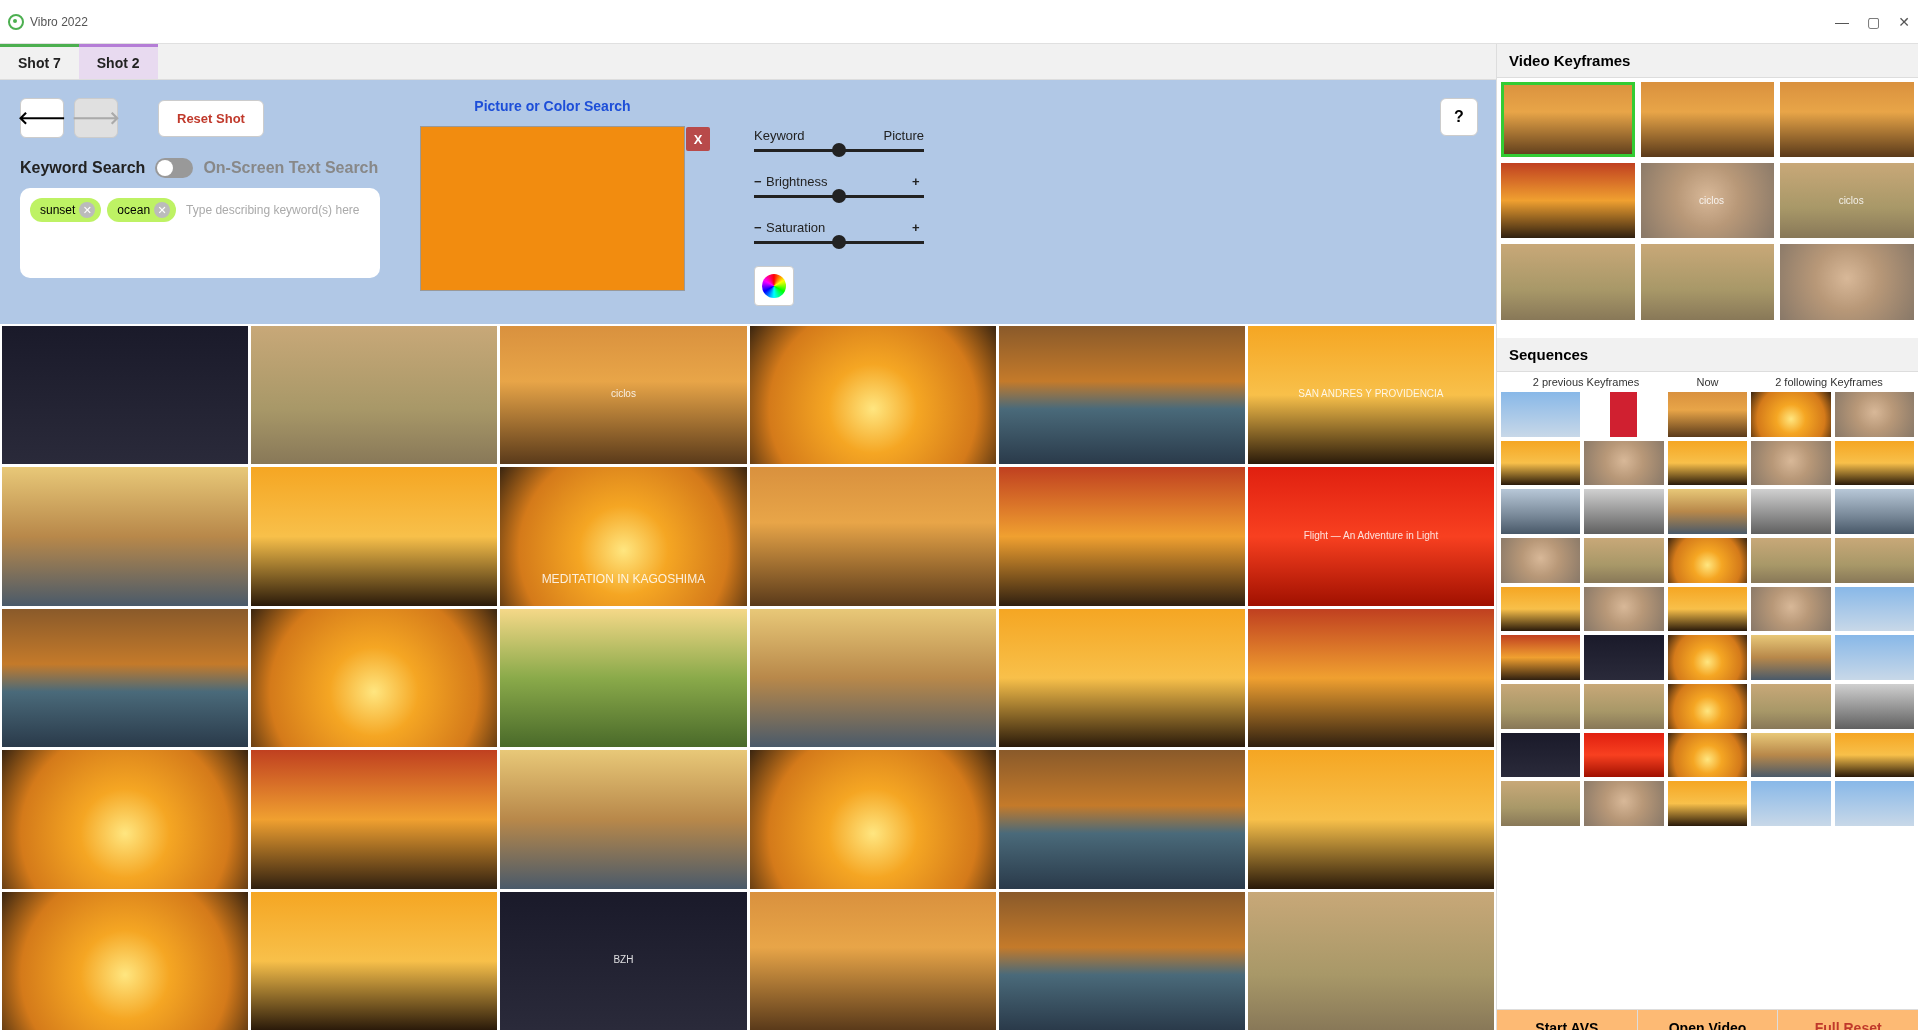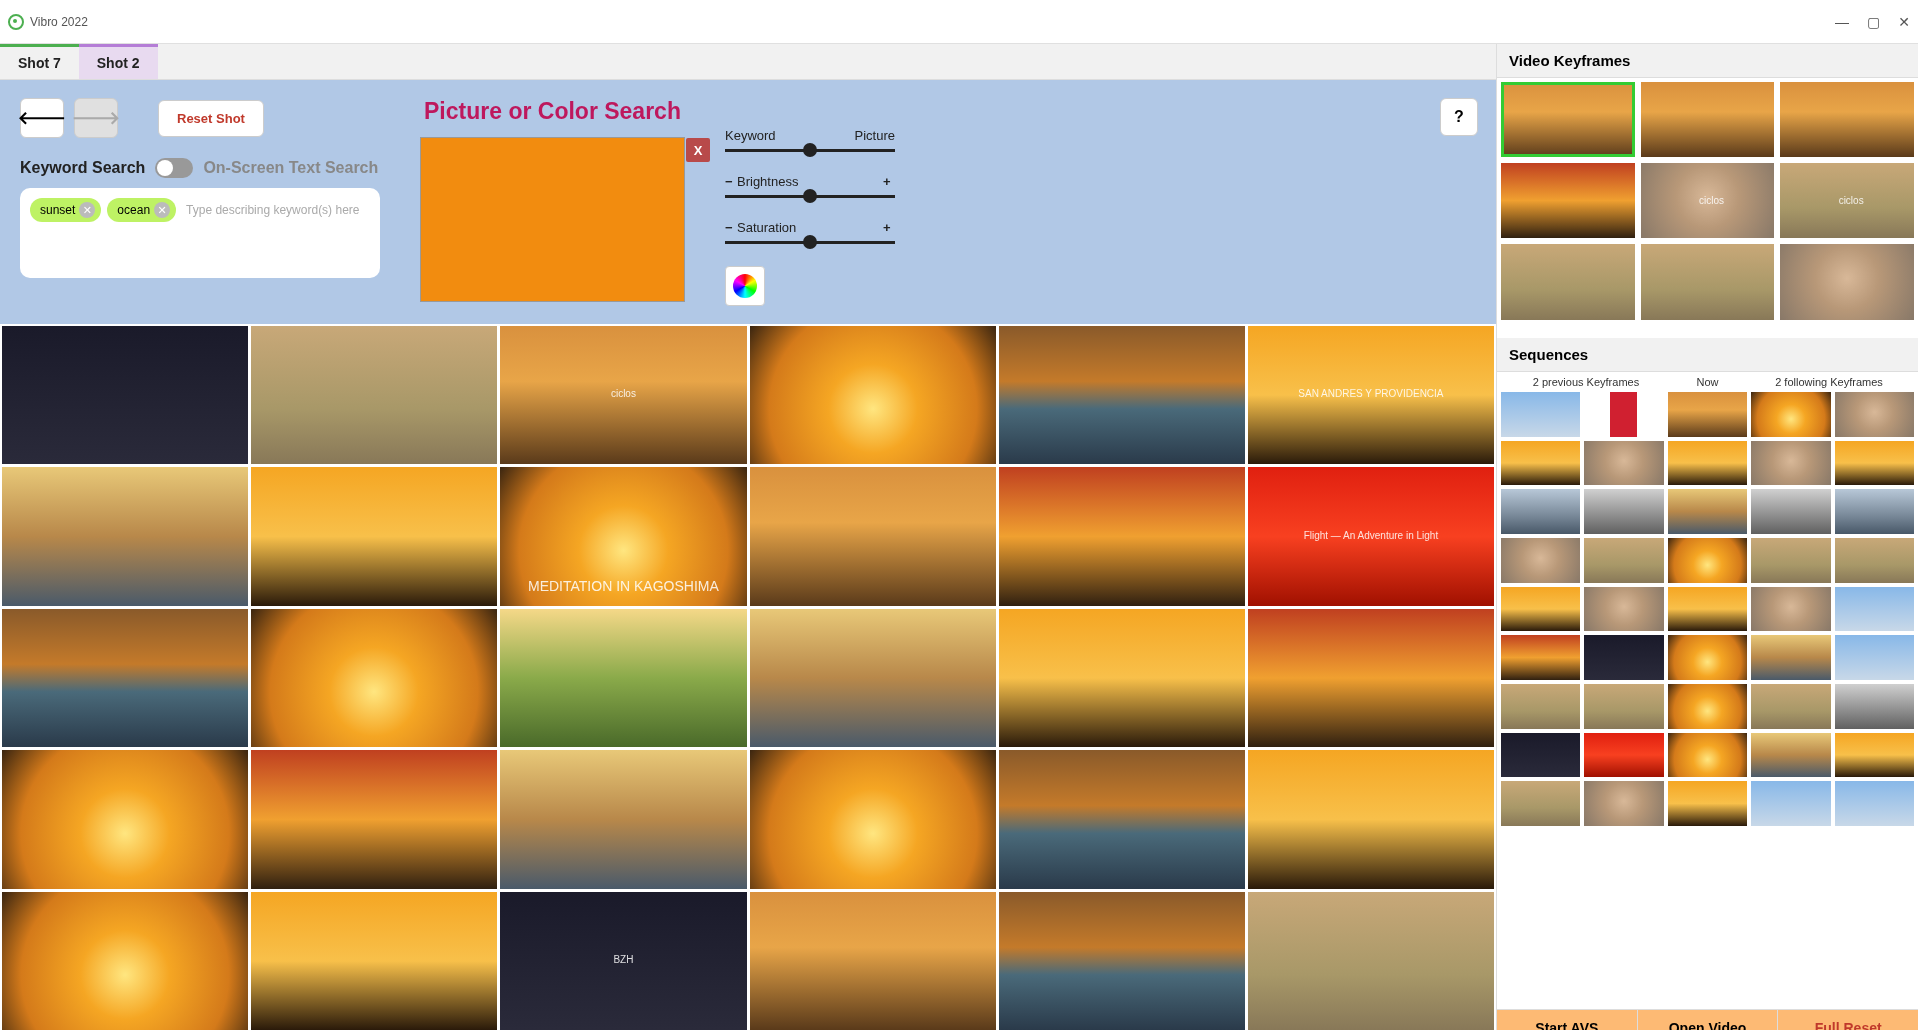--- a/index.html
+++ b/index.html
@@ -39,25 +39,25 @@
 .toggle { width: 38px; height: 20px; background: #999; border-radius: 10px; position: relative; cursor: pointer; }
 .toggle::after { content: ""; position: absolute; width: 16px; height: 16px; background: #fff; border-radius: 50%; top: 2px; left: 2px; }
 
 .tag-input { background: #fff; border-radius: 10px; padding: 10px; min-height: 90px; }
 .tag-row { display: flex; gap: 6px; flex-wrap: wrap; align-items: center; }
 .tag { background: #bef264; border-radius: 12px; padding: 4px 6px 4px 10px; display: flex; align-items: center; gap: 4px; font-size: 12px; }
 .tag .tag-x { width: 16px; height: 16px; background: #bbb; border-radius: 50%; color: #fff; display: flex; align-items: center; justify-content: center; font-size: 11px; cursor: pointer; }
 .tag-placeholder { color: #aaa; font-size: 12px; padding: 4px; }
 
 .search-col-mid { flex: 0 0 auto; display: flex; flex-direction: column; align-items: center; }
-.pic-search-title { font-weight: 700; font-size: 23px; color: #be185d; margin-bottom: 12px; }
+.pic-search-title { font-weight: 700; font-size: 14px; color: #1d4ed8; margin-bottom: 12px; }
 .color-swatch { width: 265px; height: 165px; background: #f28c0f; border: 1px solid #999; position: relative; }
 .swatch-close { position: absolute; top: 0; right: -26px; width: 24px; height: 24px; background: #b84a4a; color: #fff; display: flex; align-items: center; justify-content: center; font-weight: bold; cursor: pointer; border-radius: 2px; font-size: 13px; }
 
-.search-col-sliders { width: 170px; padding-top: 30px; }
+.search-col-sliders { width: 170px; padding-top: 30px; margin-left: 29px; }
 .slider-group { margin-bottom: 22px; }
 .slider-labels { display: flex; justify-content: space-between; font-size: 13px; color: #222; margin-bottom: 4px; }
 .slider-labels .minus, .slider-labels .plus { font-weight: bold; width: 12px; }
 .slider-labels .mid { flex: 1; text-align: left; }
 .slider-track { height: 3px; background: #222; position: relative; margin: 6px 0; }
 .slider-thumb { width: 14px; height: 14px; background: #222; border-radius: 50%; position: absolute; top: -6px; transform: translateX(-50%); }
 .color-picker-btn { width: 40px; height: 40px; background: #fff; border: 1px solid #ccc; border-radius: 4px; display: flex; align-items: center; justify-content: center; cursor: pointer; margin-top: 6px; }
 .color-wheel { width: 24px; height: 24px; border-radius: 50%; background: conic-gradient(red, yellow, lime, cyan, blue, magenta, red); }
 
 .help-btn { position: absolute; top: 18px; right: 18px; width: 38px; height: 38px; background: #fff; border: 1px solid #ccc; border-radius: 6px; font-weight: bold; font-size: 16px; display: flex; align-items: center; justify-content: center; cursor: pointer; }
@@ -95,21 +95,21 @@
 .red1 { background: linear-gradient(to bottom, #e02010 0%, #f84020 50%, #a01000 100%); }
 .face1 { background: radial-gradient(circle at 50% 45%, #d8b898 0%, #b89878 40%, #887868 100%); }
 .city1 { background: linear-gradient(to bottom, #b8c8d8 0%, #788898 60%, #485868 100%); }
 .bw1 { background: linear-gradient(to bottom, #d0d0d0 0%, #606060 100%); }
 .flag1 { background: linear-gradient(to right, #fff 0%, #fff 33%, #d02030 33%, #d02030 66%, #fff 66%); }
 .green1 { background: linear-gradient(to bottom, #f5d888 0%, #8aaa4a 50%, #4a6a2a 100%); }
 .sky1 { background: linear-gradient(to bottom, #88b8e8 0%, #a8c8e8 50%, #c8d8e8 100%); }
 
 .thumb-text { position: absolute; color: rgba(255,255,255,0.85); font-size: 10px; text-align: center; width: 100%; }
 .thumb-text.center { top: 45%; }
-.thumb-text.bottom { bottom: 12px; font-size: 14px; }
+.thumb-text.bottom { bottom: 20px; font-size: 12px; }
 </style>
 </head>
 <body>
 
 <div class="titlebar">
   <div class="app-icon"></div>
   <div class="title">Vibro 2022</div>
   <div class="win-controls">
     <span>—</span>
     <span>▢</span>

